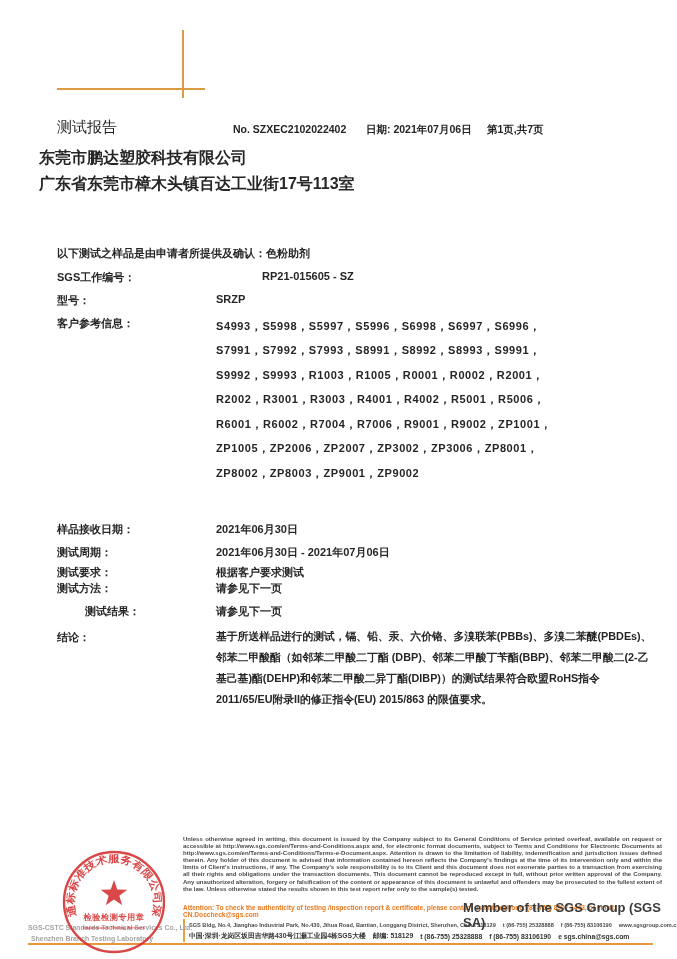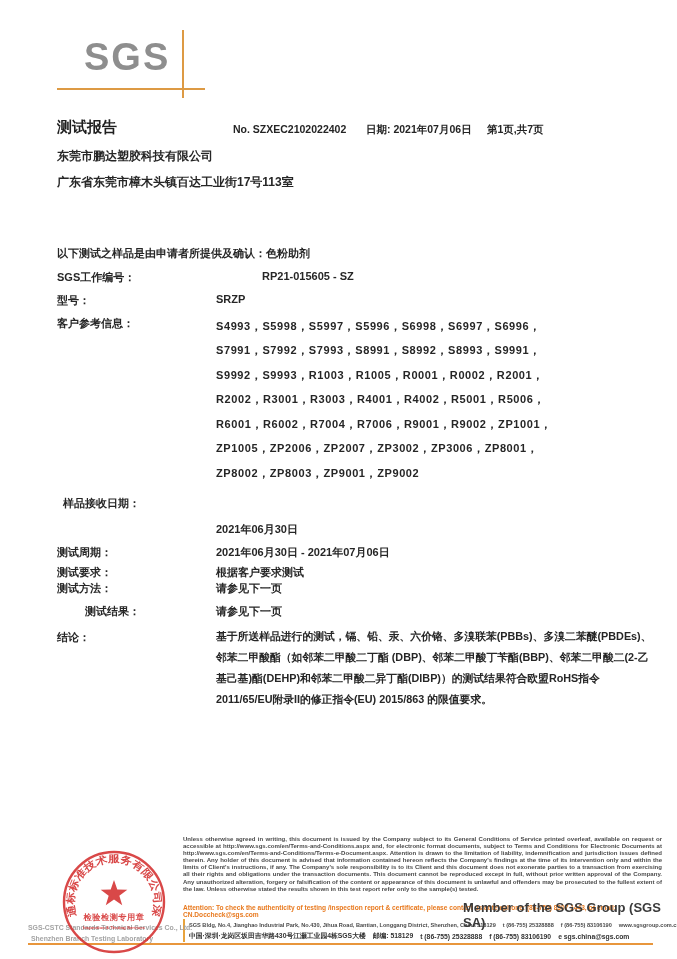--- a/index.html
+++ b/index.html
@@ -7,27 +7,27 @@
   body { font-family:"Liberation Sans","DejaVu Sans",sans-serif; color:#2b2b2b; }
   .page { position:relative; width:677px; height:959px; background:#fff; overflow:hidden; }
   .abs { position:absolute; }
 
   
   .logo-text { left:84px; top:36px; font-size:38px; font-weight:700; color:#8e8e8e; letter-spacing:2px; }
   .logo-hline { left:57px; top:88px; width:148px; height:2px; background:#dd9a44; }
   .logo-vline { left:182px; top:30px; width:2px; height:68px; background:#dd9a44; }
 
   
-  .report-title { left:57px; top:118px; font-size:15px; font-weight:700; color:#1f1f1f; }
+  .report-title { left:57px; top:118px; font-size:15px; font-weight:400; color:#1f1f1f; }
   .hinfo { top:123px; font-size:10.5px; font-weight:700; color:#242424; white-space:nowrap; }
   .report-no { left:233px; }
   .report-date { left:366px; }
   .page-info { left:487px; }
 
-  .applicant { left:57px; font-size:12px; font-weight:600; color:#262626; white-space:nowrap; }
+  .applicant { left:39px; font-size:16px; font-weight:600; color:#262626; white-space:nowrap; }
 
   .intro { left:57px; top:246px; font-size:11px; font-weight:600; color:#262626; white-space:nowrap; }
 
   .flabel { left:57px; font-size:11px; font-weight:600; color:#262626; white-space:nowrap; }
   .fvalue { left:216px; font-size:11px; font-weight:600; color:#262626; white-space:nowrap; }
   .ref-lines { left:216px; top:314px; font-size:11px; font-weight:600; color:#262626; line-height:24.45px; letter-spacing:0.6px; white-space:nowrap; }
   .conclusion { left:216px; top:626px; width:436px; font-size:10.8px; font-weight:600; color:#262626; line-height:21px; white-space:normal; }
 
   
   .legal { left:183px; top:836px; width:479px; font-size:6.05px; line-height:7.1px; color:#4a4a4a; font-weight:600; text-align:justify; }
@@ -43,21 +43,20 @@
   .stamp-company { color:#a3a3a3; font-weight:600; white-space:nowrap; z-index:1; }
   .stamp-co-1 { left:28px; top:924px; font-size:6.9px; }
   .stamp-co-2 { left:31px; top:935px; font-size:6.9px; }
   .stamp-svg { left:56px; top:848px; z-index:2; opacity:.88; }
 </style>
 </head>
 <body>
 
 <div class="page">
 
-  <div class="abs logo-text">SGS</div>
   <div class="abs logo-hline"></div>
   <div class="abs logo-vline"></div>
 
   <div class="abs report-title">测试报告</div>
   <div class="abs hinfo report-no">No. SZXEC2102022402</div>
   <div class="abs hinfo report-date">日期: 2021年07月06日</div>
   <div class="abs hinfo page-info">第1页,共7页</div>
 
   <div class="abs applicant" style="top:148px;">东莞市鹏达塑胶科技有限公司</div>
   <div class="abs applicant" style="top:174px;">广东省东莞市樟木头镇百达工业街17号113室</div>
@@ -74,21 +73,21 @@
   <div class="abs ref-lines">
     <div>S4993，S5998，S5997，S5996，S6998，S6997，S6996，</div>
     <div>S7991，S7992，S7993，S8991，S8992，S8993，S9991，</div>
     <div>S9992，S9993，R1003，R1005，R0001，R0002，R2001，</div>
     <div>R2002，R3001，R3003，R4001，R4002，R5001，R5006，</div>
     <div>R6001，R6002，R7004，R7006，R9001，R9002，ZP1001，</div>
     <div>ZP1005，ZP2006，ZP2007，ZP3002，ZP3006，ZP8001，</div>
     <div>ZP8002，ZP8003，ZP9001，ZP9002</div>
   </div>
 
-  <div class="abs flabel" style="top:496px;margin-left:6px;">样品接收日期：</div>
+  <div class="abs flabel" style="top:522px;">样品接收日期：</div>
   <div class="abs fvalue" style="top:522px;">2021年06月30日</div>
 
   <div class="abs flabel" style="top:545px;">测试周期：</div>
   <div class="abs fvalue" style="top:545px;">2021年06月30日 - 2021年07月06日</div>
 
   <div class="abs flabel" style="top:565px;">测试要求：</div>
   <div class="abs fvalue" style="top:565px;">根据客户要求测试</div>
 
   <div class="abs flabel" style="top:581px;">测试方法：</div>
   <div class="abs fvalue" style="top:581px;">请参见下一页</div>

